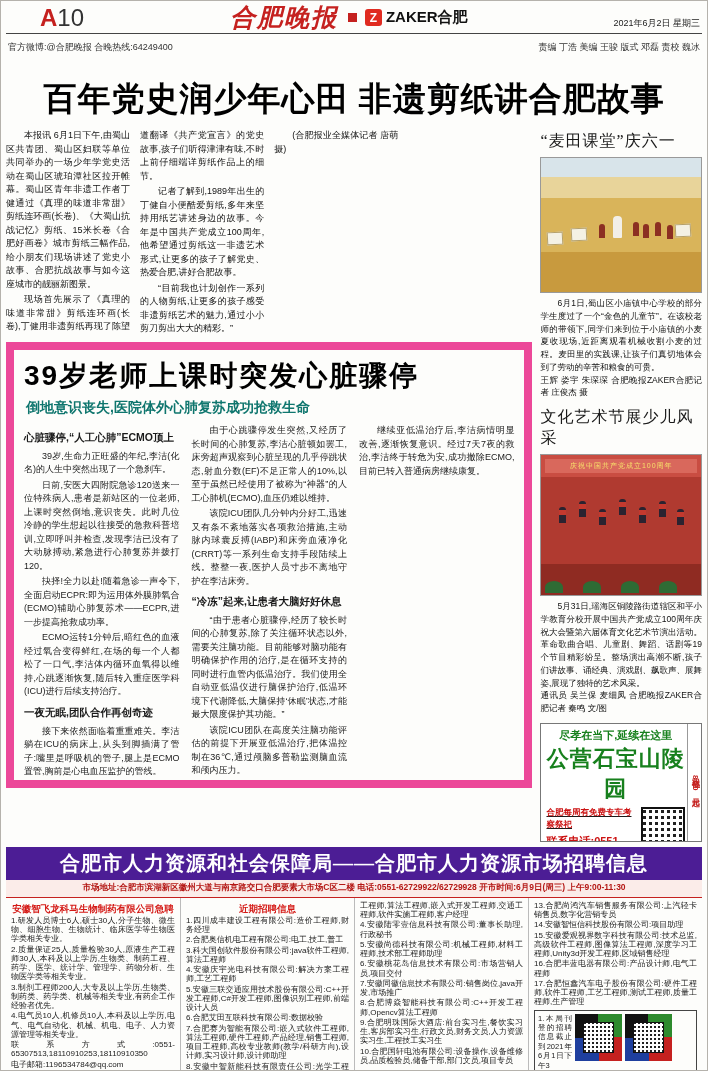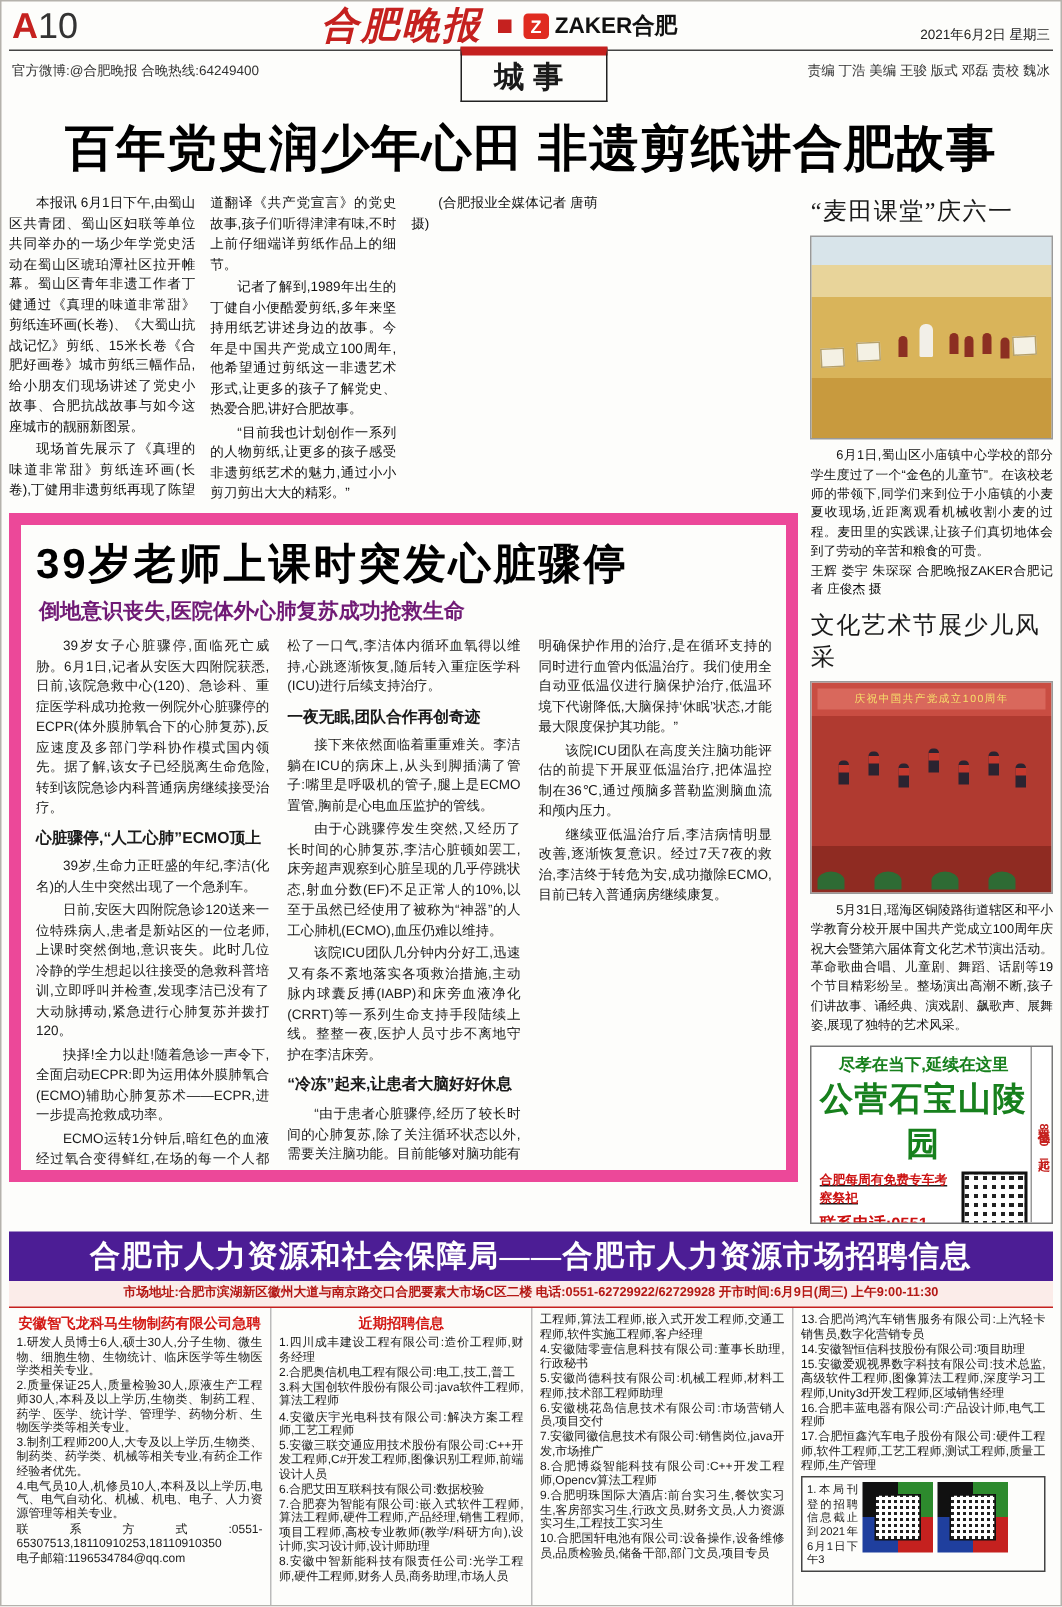--- a/index.html
+++ b/index.html
@@ -5,21 +5,21 @@
   * { margin:0; padding:0; box-sizing:border-box; }
   html,body { width:708px; }
   body {
     height:1071px; overflow:hidden; background:#fdfdfb; color:#1a1a1a;
     font-family:"Liberation Sans","DejaVu Sans",sans-serif;
   }
   .page { width:708px; height:1071px; border:1px solid #b5b2ac; padding:0 5px; overflow:hidden; background:#fdfdfb; }
 
   
   .hdr-top { display:flex; align-items:flex-end; justify-content:space-between; padding:5px 2px 3px 2px; border-bottom:1.5px solid #444; height:33px; }
-  .pageno { font-size:24px; font-weight:bold; line-height:1; }
+  .pageno { font-size:24px; font-weight:bold; line-height:1;margin-left:32px; }
   .pageno .a { color:#c5211f; }
   .pageno .n { color:#333; font-weight:normal; }
   .masthead-wrap { display:flex; align-items:center; gap:8px; }
   .masthead { color:#c5211f; font-family:"Liberation Serif","DejaVu Serif",serif; font-style:italic; font-weight:bold; font-size:25px; letter-spacing:2px; line-height:1; }
   .seal { width:9px; height:9px; background:#c5211f; display:inline-block; margin-left:2px; }
   .zaker { display:flex; align-items:center; gap:4px; }
   .zlogo { width:17px; height:17px; background:#e02b20; color:#fff; font-weight:bold; font-size:12px; display:flex; align-items:center; justify-content:center; border-radius:3px; }
   .zaker-name { font-size:15px; font-weight:bold; color:#111; }
   .hdr-date { font-size:9px; color:#222; text-align:right; line-height:1.4; }
   .hdr-sub { display:flex; justify-content:space-between; align-items:flex-start; padding:3px 2px 0 2px; height:34px; }
@@ -33,21 +33,21 @@
   
   .main { display:flex; gap:8px; }
   .main-left { width:528px; }
   .main-right { width:162px; }
 
   .lead-body { height:208px; column-count:4; column-gap:10px; column-fill:auto; font-size:9px; line-height:1.5; text-align:justify; color:#111; }
   .lead-body p { text-indent:2em; margin-bottom:2px; }
 
   .feature-box { margin-top:5px; border:8px solid #ec4899; padding:7px 10px 6px 10px; height:446px; overflow:hidden; background:#fdfdfb; }
   .feature-headline { font-size:28px; font-weight:bold; letter-spacing:2px; color:#000; }
-  .feature-deck { font-size:14px; font-weight:bold; margin:4px 0 7px 2px; color:#701a75; }
+  .feature-deck { font-size:14px; font-weight:bold; margin:4px 0 7px 2px; color:#0f766e; }
   .feature-body { height:360px; column-count:3; column-gap:12px; column-fill:auto; font-size:9px; line-height:1.5; text-align:justify; }
   .feature-body p.fb { text-indent:2em; margin-bottom:2px; }
   .feature-body p.fb.subhead { text-indent:0; font-weight:bold; font-size:10.5px; margin:6px 0 4px 0; }
 
   
   .sb-head { font-size:16px; font-weight:normal; letter-spacing:1px; margin:2px 0 5px 0; font-family:"Liberation Serif","DejaVu Serif",serif; }
   .photo { width:100%; border:1px solid #999; position:relative; overflow:hidden; margin-bottom:4px; }
   .photo1 { height:136px; background:linear-gradient(#d8e4ea 0 14%, #e8d49a 14% 30%, #d9b45a 30% 70%, #c89a3e 70% 100%); }
   .easel { position:absolute; width:16px; height:13px; background:#f4f1e4; border:1px solid #b5a06a; transform:rotate(-3deg); }
   .kid { position:absolute; width:6px; height:14px; background:#8c2f22; border-radius:3px 3px 0 0; }
@@ -106,21 +106,20 @@
       <span class="seal"></span>
       <span class="zaker">
         <span class="zlogo">Z</span>
         <span class="zaker-name">ZAKER合肥</span>
       </span>
     </div>
     <div class="hdr-date">2021年6月2日 星期三</div>
   </div>
   <div class="hdr-sub">
     <div class="official">官方微博:@合肥晚报  合晚热线:64249400</div>
-    <div class="section-label">城事</div>
     <div class="staff">责编 丁浩  美编 王骏  版式 邓磊  责校 魏冰</div>
   </div>
 
   <div class="lead-headline">百年党史润少年心田 非遗剪纸讲合肥故事</div>
 
   <div class="main">
     <div class="main-left">
 
       <div class="lead-body">
 
@@ -129,21 +128,20 @@
           <p>记者了解到,1989年出生的丁健自小便酷爱剪纸,多年来坚持用纸艺讲述身边的故事。今年是中国共产党成立100周年,他希望通过剪纸这一非遗艺术形式,让更多的孩子了解党史、热爱合肥,讲好合肥故事。</p>
           <p>“目前我也计划创作一系列的人物剪纸,让更多的孩子感受非遗剪纸艺术的魅力,通过小小剪刀剪出大大的精彩。”</p>
           <p>(合肥报业全媒体记者 唐萌 摄)</p>
         </div>
 
       <div class="feature-box">
         <div class="feature-headline">39岁老师上课时突发心脏骤停</div>
         <div class="feature-deck">倒地意识丧失,医院体外心肺复苏成功抢救生命</div>
         <div class="feature-body">
 
-        <p class="fb p">39岁女子心脏骤停,面临死亡威胁。6月1日,记者从安医大四附院获悉,日前,该院急救中心(120)、急诊科、重症医学科成功抢救一例院外心脏骤停的ECPR(体外膜肺氧合下的心肺复苏),反应速度及多部门学科协作模式国内领先。据了解,该女子已经脱离生命危险,转到该院急诊内科普通病房继续接受治疗。</p>
             <p class="fb subhead">心脏骤停,“人工心肺”ECMO顶上</p>
             <p class="fb p">39岁,生命力正旺盛的年纪,李洁(化名)的人生中突然出现了一个急刹车。</p>
             <p class="fb p">日前,安医大四附院急诊120送来一位特殊病人,患者是新站区的一位老师,上课时突然倒地,意识丧失。此时几位冷静的学生想起以往接受的急救科普培训,立即呼叫并检查,发现李洁已没有了大动脉搏动,紧急进行心肺复苏并拨打120。</p>
             <p class="fb p">抉择!全力以赴!随着急诊一声令下,全面启动ECPR:即为运用体外膜肺氧合(ECMO)辅助心肺复苏术——ECPR,进一步提高抢救成功率。</p>
             <p class="fb p">ECMO运转1分钟后,暗红色的血液经过氧合变得鲜红,在场的每一个人都松了一口气,李洁体内循环血氧得以维持,心跳逐渐恢复,随后转入重症医学科(ICU)进行后续支持治疗。</p>
             <p class="fb subhead">一夜无眠,团队合作再创奇迹</p>
             <p class="fb p">接下来依然面临着重重难关。李洁躺在ICU的病床上,从头到脚插满了管子:嘴里是呼吸机的管子,腿上是ECMO置管,胸前是心电血压监护的管线。</p>
             <p class="fb p">由于心跳骤停发生突然,又经历了长时间的心肺复苏,李洁心脏顿如罢工,床旁超声观察到心脏呈现的几乎停跳状态,射血分数(EF)不足正常人的10%,以至于虽然已经使用了被称为“神器”的人工心肺机(ECMO),血压仍难以维持。</p>
             <p class="fb p">该院ICU团队几分钟内分好工,迅速又有条不紊地落实各项救治措施,主动脉内球囊反搏(IABP)和床旁血液净化(CRRT)等一系列生命支持手段陆续上线。整整一夜,医护人员寸步不离地守护在李洁床旁。</p>
             <p class="fb subhead">“冷冻”起来,让患者大脑好好休息</p>
@@ -184,20 +182,21 @@
         <div class="perf" style="left:98px;top:52px"></div>
         <div class="perf" style="left:118px;top:46px"></div>
         <div class="perf" style="left:136px;top:54px"></div>
         <div class="plant" style="left:4px"></div>
         <div class="plant" style="left:42px"></div>
         <div class="plant" style="left:80px"></div>
         <div class="plant" style="left:118px"></div>
       </div>
       <div class="sb-caption">
         <span class="indent">5月31日,瑶海区铜陵路街道辖区和平小学教育分校开展中国共产党成立100周年庆祝大会暨第六届体育文化艺术节演出活动。革命歌曲合唱、儿童剧、舞蹈、话剧等19个节目精彩纷呈。整场演出高潮不断,孩子们讲故事、诵经典、演戏剧、飙歌声、展舞姿,展现了独特的艺术风采。</span>
+        <span>通讯员 吴兰保 麦细凤 合肥晚报ZAKER合肥记者 秦鸣 文/图</span>
       </div>
 
       <div class="ad">
         <div class="ad-side">双福位800元起</div>
         <div class="ad-slogan">尽孝在当下,延续在这里</div>
         <div class="ad-title">公营石宝山陵园</div>
         <div class="ad-row">
           <div class="ad-lines">
             <div class="ad-line1">合肥每周有免费专车考察祭祀</div>
             <div class="ad-phone">联系电话:0551-65160350</div>

